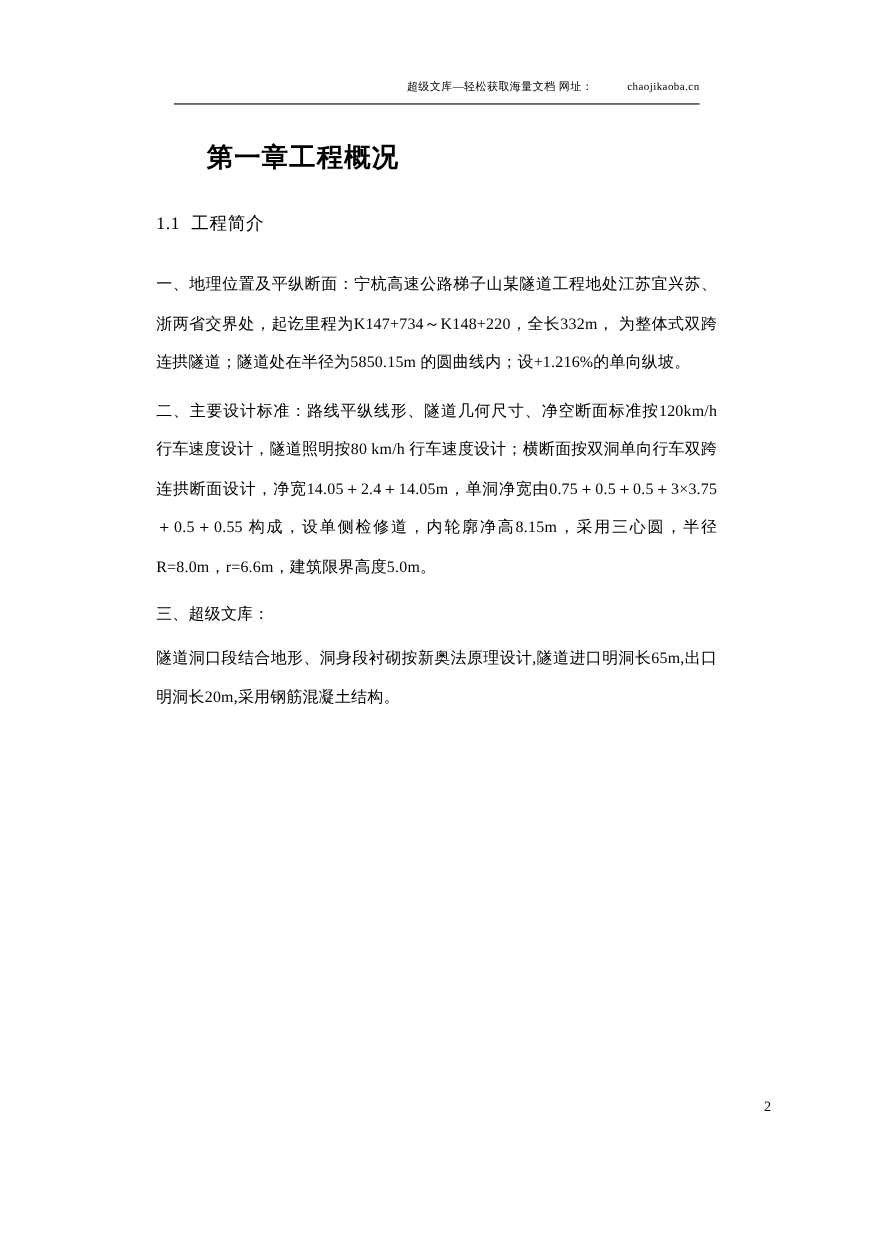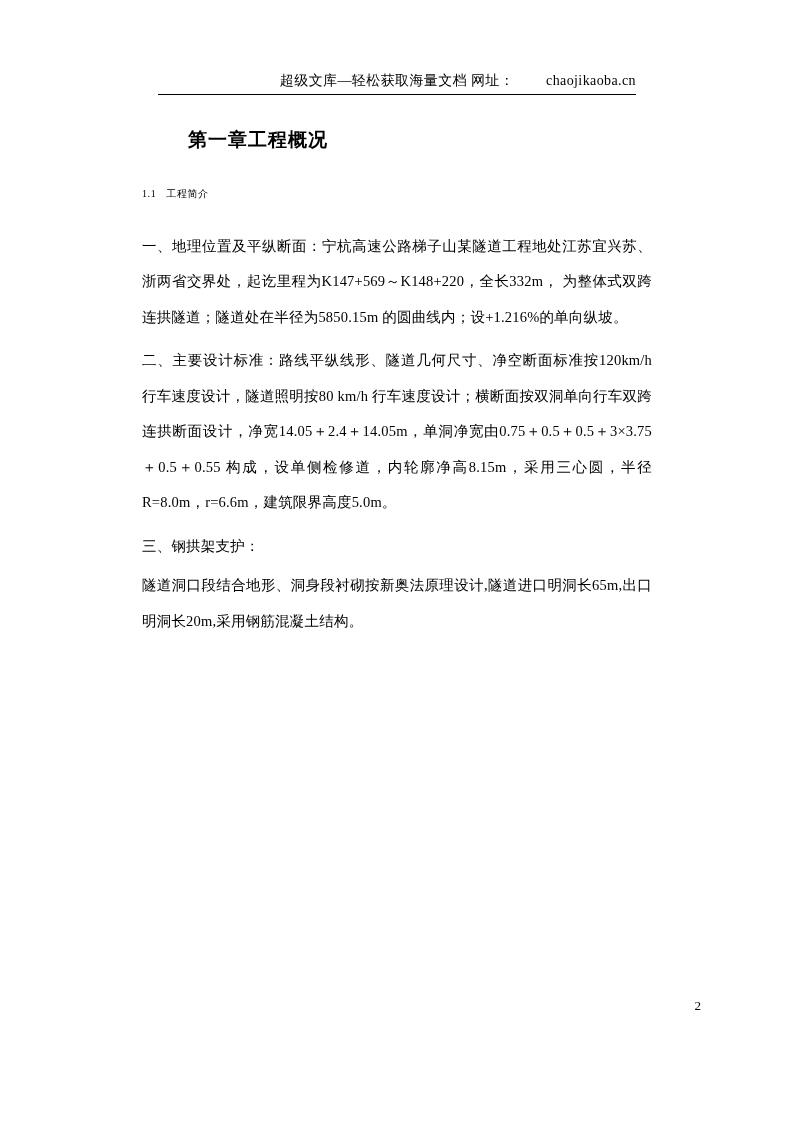--- a/index.html
+++ b/index.html
@@ -17,21 +17,21 @@
     color: #000000;
     overflow: hidden;
   }
   .header {
     position: absolute;
     top: 72px;
     left: 158px;
     width: 478px;
     text-align: right;
     font-family: "Liberation Serif", "DejaVu Serif", serif;
-    font-size: 14px;
+    font-size: 10px;
     color: #000;
     letter-spacing: 0.4px;
     white-space: nowrap;
   }
   .header .site {
     margin-right: 28px;
   }
   .header-rule {
     position: absolute;
     top: 94px;
@@ -40,28 +40,28 @@
     border-top: 1px solid #000;
   }
   .content {
     position: absolute;
     top: 128px;
     left: 142px;
     width: 510px;
   }
   h1.chapter {
     font-family: "Liberation Sans", "DejaVu Sans", sans-serif;
-    font-size: 19px;
+    font-size: 24px;
     font-weight: bold;
     margin: 0 0 34px 46px;
     letter-spacing: 1px;
     line-height: 1.3;
   }
   .sec-title {
-    font-size: 10px;
+    font-size: 16px;
     margin: 18px 0 28px 0;
     letter-spacing: 0.6px;
   }
   .sec-title .num {
     margin-right: 10px;
   }
   p.body {
     font-size: 14.5px;
     line-height: 2.45;
     margin: 0 0 8px 0;
@@ -92,21 +92,21 @@
   </div>
   <div class="header-rule"></div>
 
   <div class="content">
     <h1 class="chapter">第一章工程概况</h1>
 
     <div class="sec-title">
       <span class="num">1.1</span><span>工程简介</span>
     </div>
 
-    <p class="body">一、地理位置及平纵断面：宁杭高速公路梯子山某隧道工程地处江苏宜兴苏、浙两省交界处，起讫里程为K147+569～K148+220，全长332m，  为整体式双跨连拱隧道；隧道处在半径为5850.15m 的圆曲线内；设+1.216%的单向纵坡。</p>
+    <p class="body">一、地理位置及平纵断面：宁杭高速公路梯子山某隧道工程地处江苏宜兴苏、浙两省交界处，起讫里程为K147+734～K148+220，全长332m，  为整体式双跨连拱隧道；隧道处在半径为5850.15m 的圆曲线内；设+1.216%的单向纵坡。</p>
     <p class="body">二、主要设计标准：路线平纵线形、隧道几何尺寸、净空断面标准按120km/h 行车速度设计，隧道照明按80 km/h 行车速度设计；横断面按双洞单向行车双跨连拱断面设计，净宽14.05＋2.4＋14.05m，单洞净宽由0.75＋0.5＋0.5＋3×3.75＋0.5＋0.55 构成，设单侧检修道，内轮廓净高8.15m，采用三心圆，半径R=8.0m，r=6.6m，建筑限界高度5.0m。</p>
-    <p class="body tight">三、钢拱架支护：</p>
+    <p class="body tight">三、超级文库：</p>
     <p class="body">隧道洞口段结合地形、洞身段衬砌按新奥法原理设计,隧道进口明洞长65m,出口明洞长20m,采用钢筋混凝土结构。</p>
   </div>
 
   <div class="page-number">2</div>
 
 </div>
 
 </body></html>

